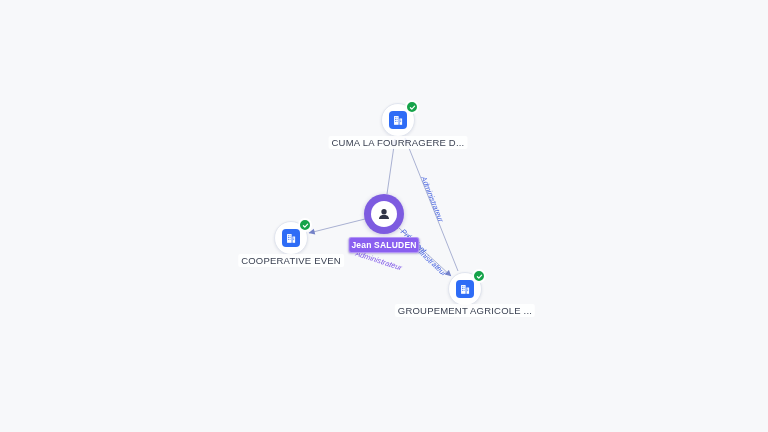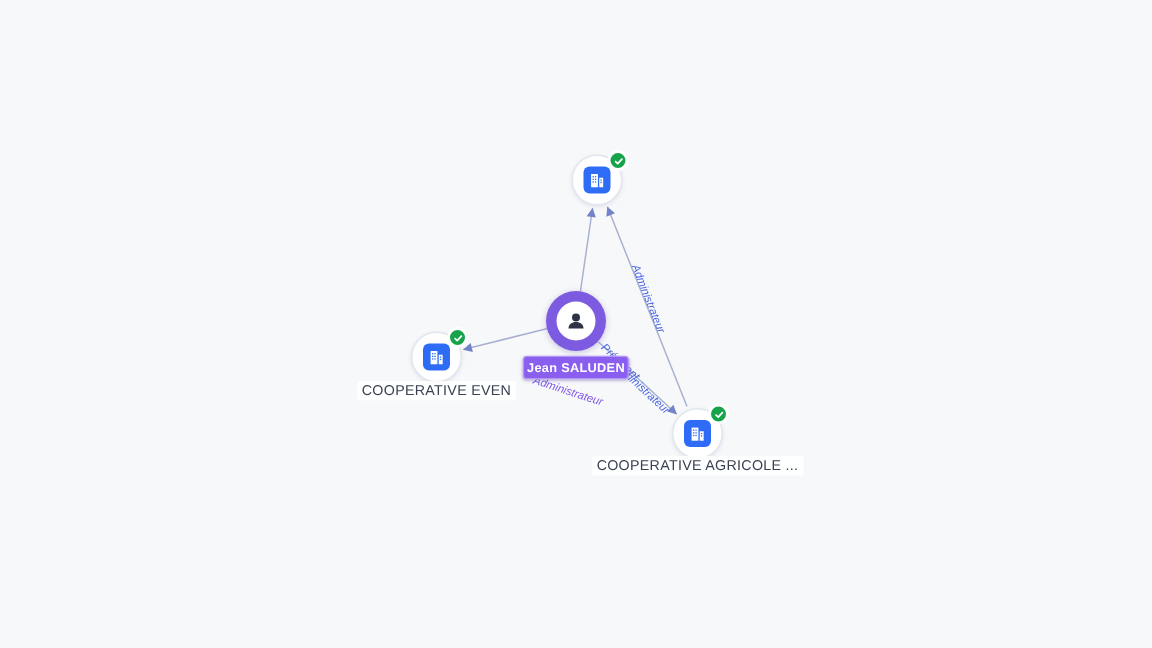--- a/index.html
+++ b/index.html
@@ -132,20 +132,21 @@
           </g>
         </svg>
       </div>
     </div>
     <div class="badge">
       <svg viewBox="0 0 10 10" width="7" height="7">
         <path d="M2 5.3 L4 7.2 L8 3" stroke="#ffffff" stroke-width="1.7" fill="none" stroke-linecap="round" stroke-linejoin="round"></path>
       </svg>
     </div>
   </div>
+  <div class="node-label" style="left:398px; top:136px;">CUMA LA FOURRAGERE D...</div>
 
   <div class="company-node" style="left:274px; top:221px;">
     <div class="company-circle">
       <div class="company-icon">
         <svg viewBox="0 0 16 16" width="14" height="14">
           <path fill="#ffffff" d="M3.5 13.5V3.5h5.2v10z"></path>
           <path fill="#ffffff" d="M9.7 13.5V6.3h3v7.2z"></path>
           <g fill="#2e6cf6">
             <rect x="4.6" y="5" width="1" height="1"></rect>
             <rect x="6.4" y="5" width="1" height="1"></rect>
@@ -185,21 +186,21 @@
           </g>
         </svg>
       </div>
     </div>
     <div class="badge">
       <svg viewBox="0 0 10 10" width="7" height="7">
         <path d="M2 5.3 L4 7.2 L8 3" stroke="#ffffff" stroke-width="1.7" fill="none" stroke-linecap="round" stroke-linejoin="round"></path>
       </svg>
     </div>
   </div>
-  <div class="node-label" style="left:465px; top:304px;">COOPERATIVE AGRICOLE ...</div>
+  <div class="node-label" style="left:465px; top:304px;">GROUPEMENT AGRICOLE ...</div>
 
   <div class="person-node">
     <div class="person-inner">
       <svg viewBox="0 0 24 24" width="16" height="16">
         <circle cx="12" cy="8.5" r="4" fill="#2f3346"></circle>
         <path d="M4.5 19.5c0-4.2 3.4-6.5 7.5-6.5s7.5 2.3 7.5 6.5z" fill="#2f3346"></path>
       </svg>
     </div>
   </div>
   <div class="person-pill">Jean SALUDEN</div>

